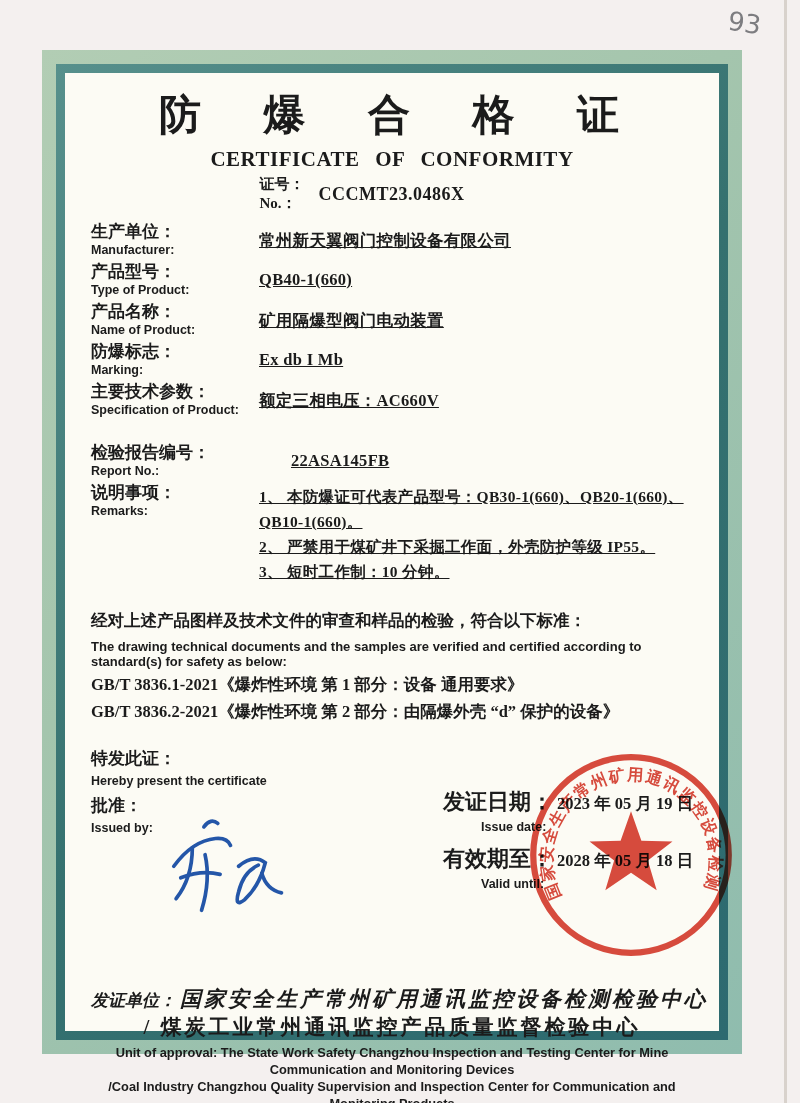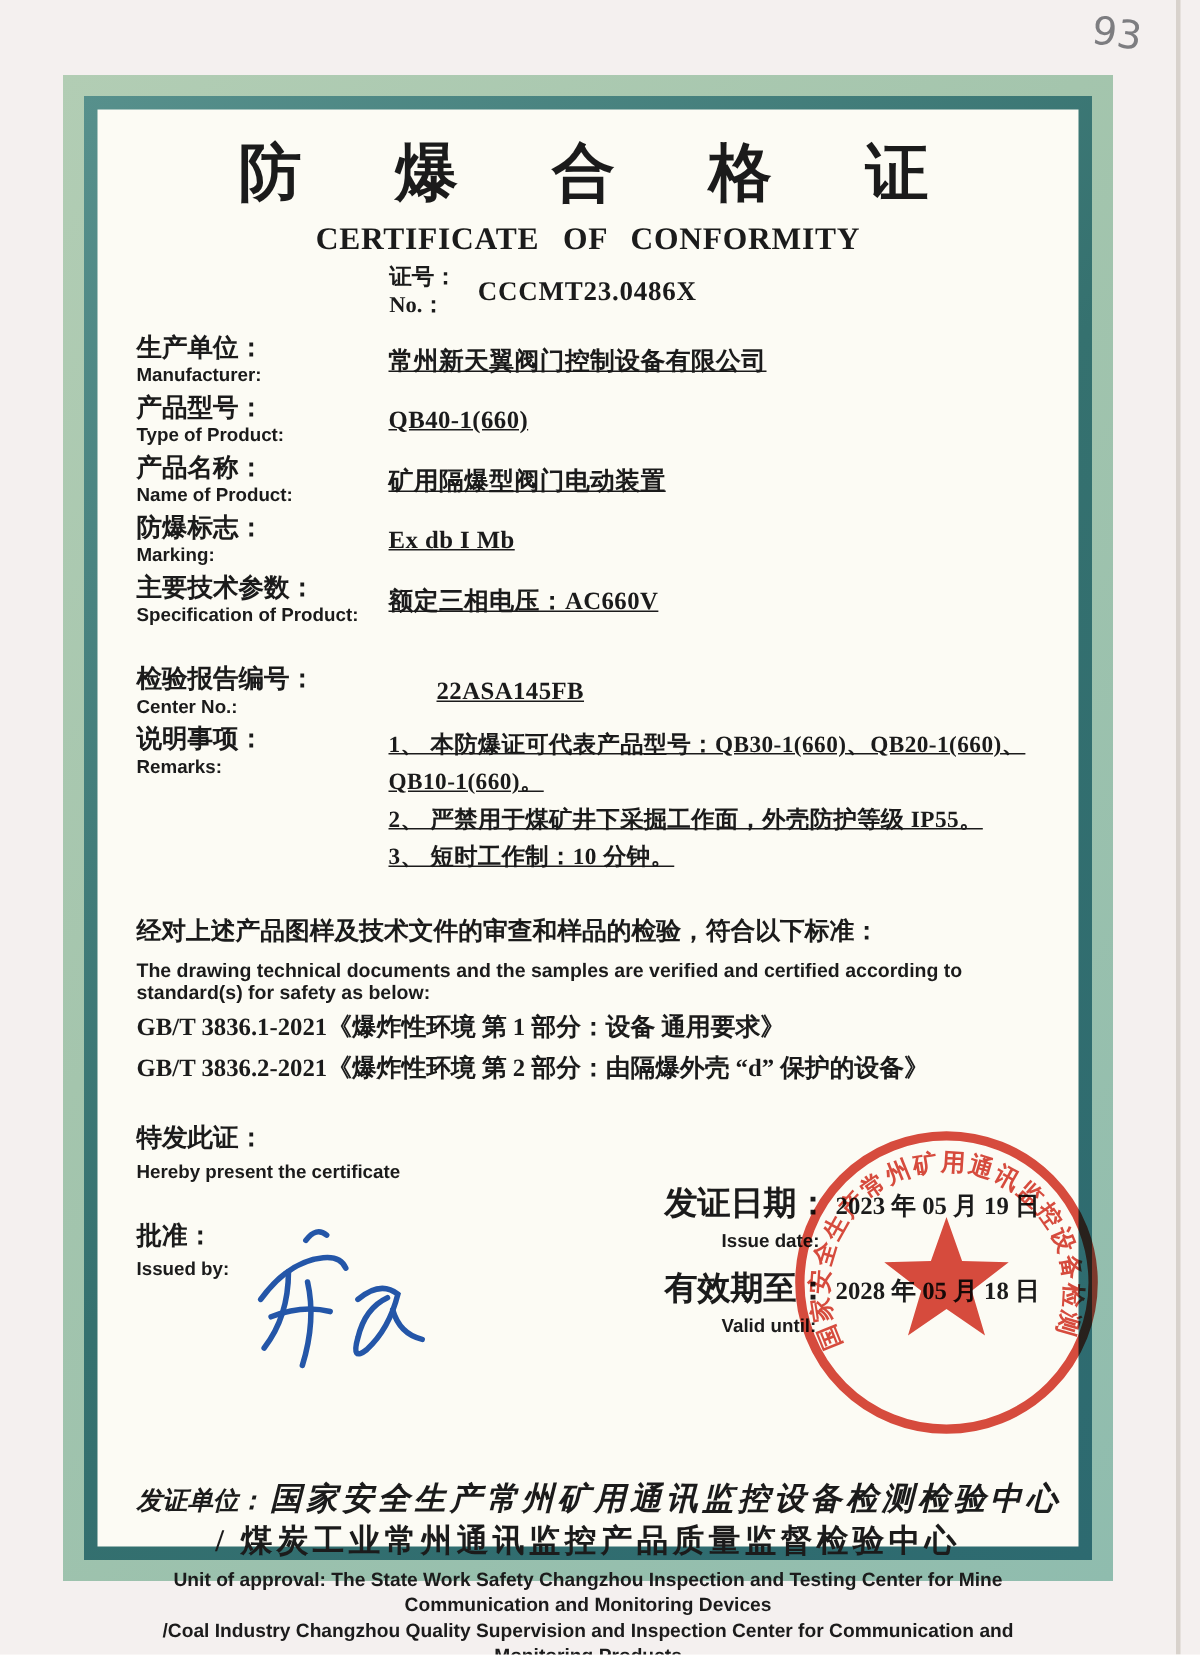--- a/index.html
+++ b/index.html
@@ -58,21 +58,21 @@
   
   .standards { margin-top:26px; }
   .std-zh { font-size:16.5px; font-weight:bold; }
   .std-en { font-size:13px; font-weight:bold; margin-top:7px; font-family:Liberation Sans, sans-serif; }
   .std-item { font-size:16.5px; font-weight:bold; margin-top:5px; }
 
   
   .issue { position:relative; margin-top:24px; height:218px; }
   .present-zh, .approve-zh { font-size:17px; font-weight:bold; }
   .present-en, .approve-en { font-size:12.5px; font-weight:bold; font-family:"Liberation Sans",sans-serif; margin-top:4px; }
-  .approve-zh { margin-top:24px; }
+  .approve-zh { margin-top:6px; }
   .signature { position:absolute; left:68px; top:66px; }
   .dates { position:absolute; left:352px; top:40px; width:300px; }
   .date-row { margin-bottom:10px; }
   .date-main { display:flex; align-items:baseline; }
   .date-lbl-zh { font-size:22px; font-weight:bold; white-space:nowrap; }
   .date-val { font-size:16.5px; font-weight:bold; white-space:nowrap; padding-left:4px; }
   .date-lbl-en { font-size:12.5px; font-weight:bold; font-family:"Liberation Sans",sans-serif; padding-left:38px; margin-top:3px; }
   .stamp { position:absolute; left:436px; top:4px; width:208px; height:208px; mix-blend-mode:multiply; opacity:.92; }
 
   
@@ -139,21 +139,21 @@
         <div class="lbl">
           <div class="zh">主要技术参数：</div>
           <div class="en">Specification of Product:</div>
         </div>
         <div class="val">额定三相电压：AC660V</div>
       </div>
 
       <div class="row gap">
         <div class="lbl">
           <div class="zh">检验报告编号：</div>
-          <div class="en">Center No.:</div>
+          <div class="en">Report No.:</div>
         </div>
         <div class="val">22ASA145FB</div>
       </div>
 
       <div class="row remarks">
         <div class="lbl">
           <div class="zh">说明事项：</div>
           <div class="en">Remarks:</div>
         </div>
         <div class="val remarks-list">

